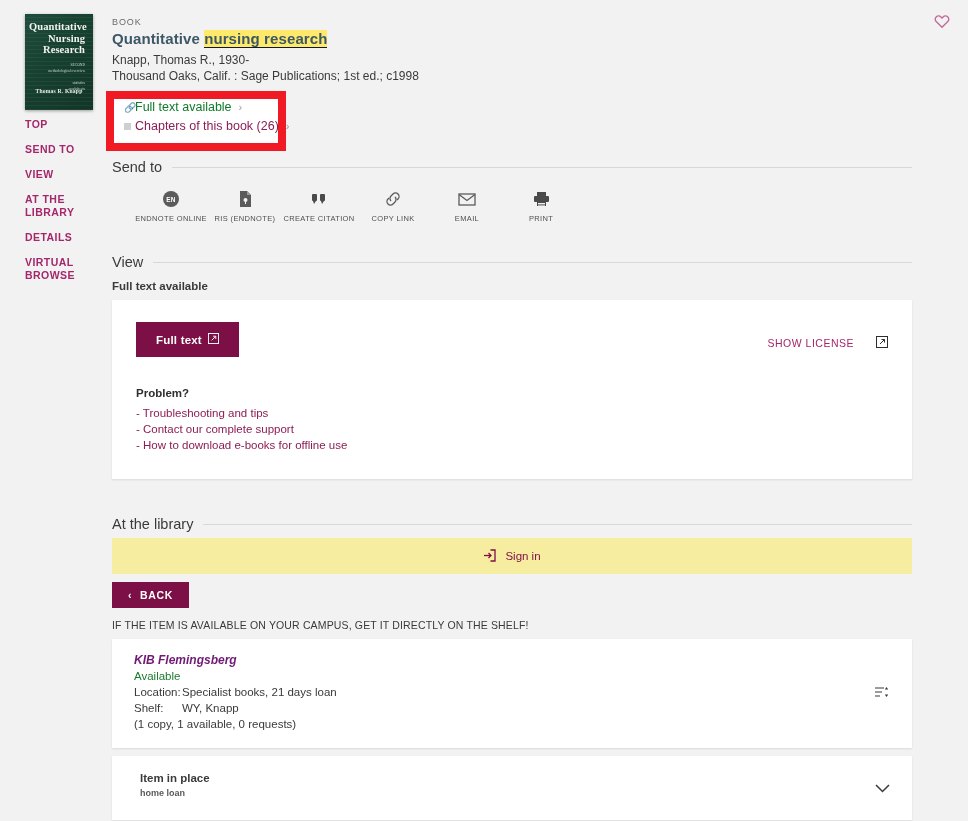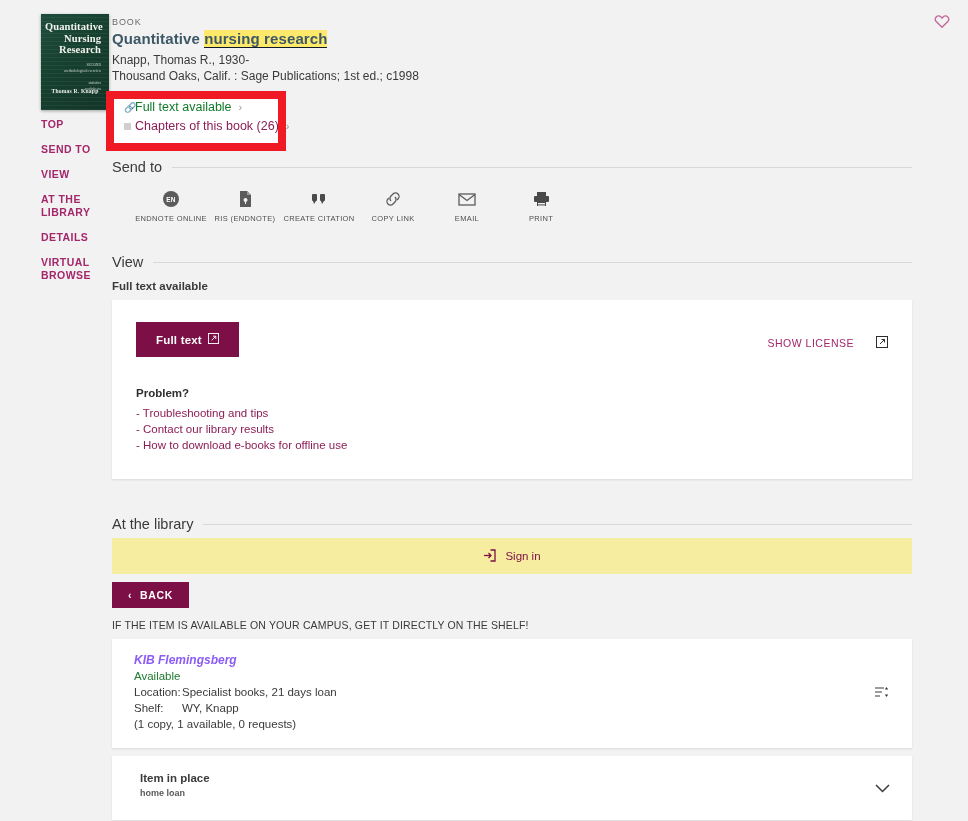--- a/index.html
+++ b/index.html
@@ -8,21 +8,21 @@
     width: 968px; height: 821px;
     background: #f2f2f2;
     font-family: "Liberation Sans", sans-serif;
     color: #2e2e2e;
     overflow: hidden;
   }
   .page { position: relative; width: 968px; height: 821px; background:#f2f2f2; }
 
   
   .rail {
-    position: absolute; left: 16px; top: 0; width: 110px; height: 821px;
+    position: absolute; left: 0; top: 0; width: 110px; height: 821px;
     background: #f2f2f2;
   }
   .cover {
     position: absolute; left: 25px; top: 14px; width: 68px; height: 96px;
     background: linear-gradient(135deg,#1f4d3d 0%,#16402f 45%,#123528 100%);
     box-shadow: 0 1px 3px rgba(0,0,0,.35);
     overflow: hidden;
     display: flex; flex-direction: column; align-items: center;
   }
   .cover::after{
@@ -131,21 +131,21 @@
     margin-top: 8px; display:inline-flex; align-items:center; gap:8px;
     background:#7c0f45; color:#fff; border:0; cursor:pointer;
     font-size:10.5px; font-weight:700; letter-spacing:.6px; padding: 7px 16px;
     text-transform:uppercase; font-family:"Liberation Sans",sans-serif;
   }
   .shelf-note{
     margin-top: 11px; font-size: 10.5px; color:#3a3a3a; letter-spacing:.15px;
     text-transform:uppercase;
   }
   .hold-card{ position:relative; margin-top: 8px; padding: 14px 18px 16px 22px; min-height: 92px; }
-  .hold-lib{ font-size:12px; font-weight:700; font-style:italic; color:#8b5cf6; margin-bottom:3px; }
+  .hold-lib{ font-size:12px; font-weight:700; font-style:italic; color:#701a75; margin-bottom:3px; }
   .hold-av{ font-size:11.5px; color:#1d7a2e; margin-bottom:2px; }
   .hold-line{ font-size:11.5px; color:#3a3a3a; line-height:16px; display:flex; }
   .hold-line .k{ width: 48px; flex:none; }
   .hold-count{ font-size:11.5px; color:#3a3a3a; line-height:16px; }
   .sort-icon{ position:absolute; right: 22px; top: 50%; transform:translateY(-50%); cursor:pointer; }
 
   .item-card{ margin-top: 8px; padding: 14px 20px 22px 28px; position:relative; min-height:48px;font-weight:bold; }
   .item-t{ font-size:11.5px; color:#3a3a3a; line-height:16px; }
   .item-s{ font-size:9px; color:#5a5a5a; margin-top:2px; }
   .item-chev{ position:absolute; right: 22px; top: 50%; transform:translateY(-50%); cursor:pointer; color:#3a3a3a;}
@@ -318,21 +318,21 @@
               <rect x="0.5" y="0.5" width="11" height="11"></rect>
                 <path d="M4 8 8.5 3.5"></path>
                 <path d="M5.5 3.5h3v3"></path>
             </svg>
           </span>
         </button>
 
         <div class="problem">
           <h4>Problem?</h4>
           <a>- Troubleshooting and tips</a>
-          <a>- Contact our library results</a>
+          <a>- Contact our complete support</a>
           <a>- How to download e-books for offline use</a>
         </div>
       </div>
     </div>
 
     <div class="section" style="margin-top:37px;">
       <div class="sec-head">
         <div class="t">At the library</div>
         <div class="rule"></div>
       </div>

